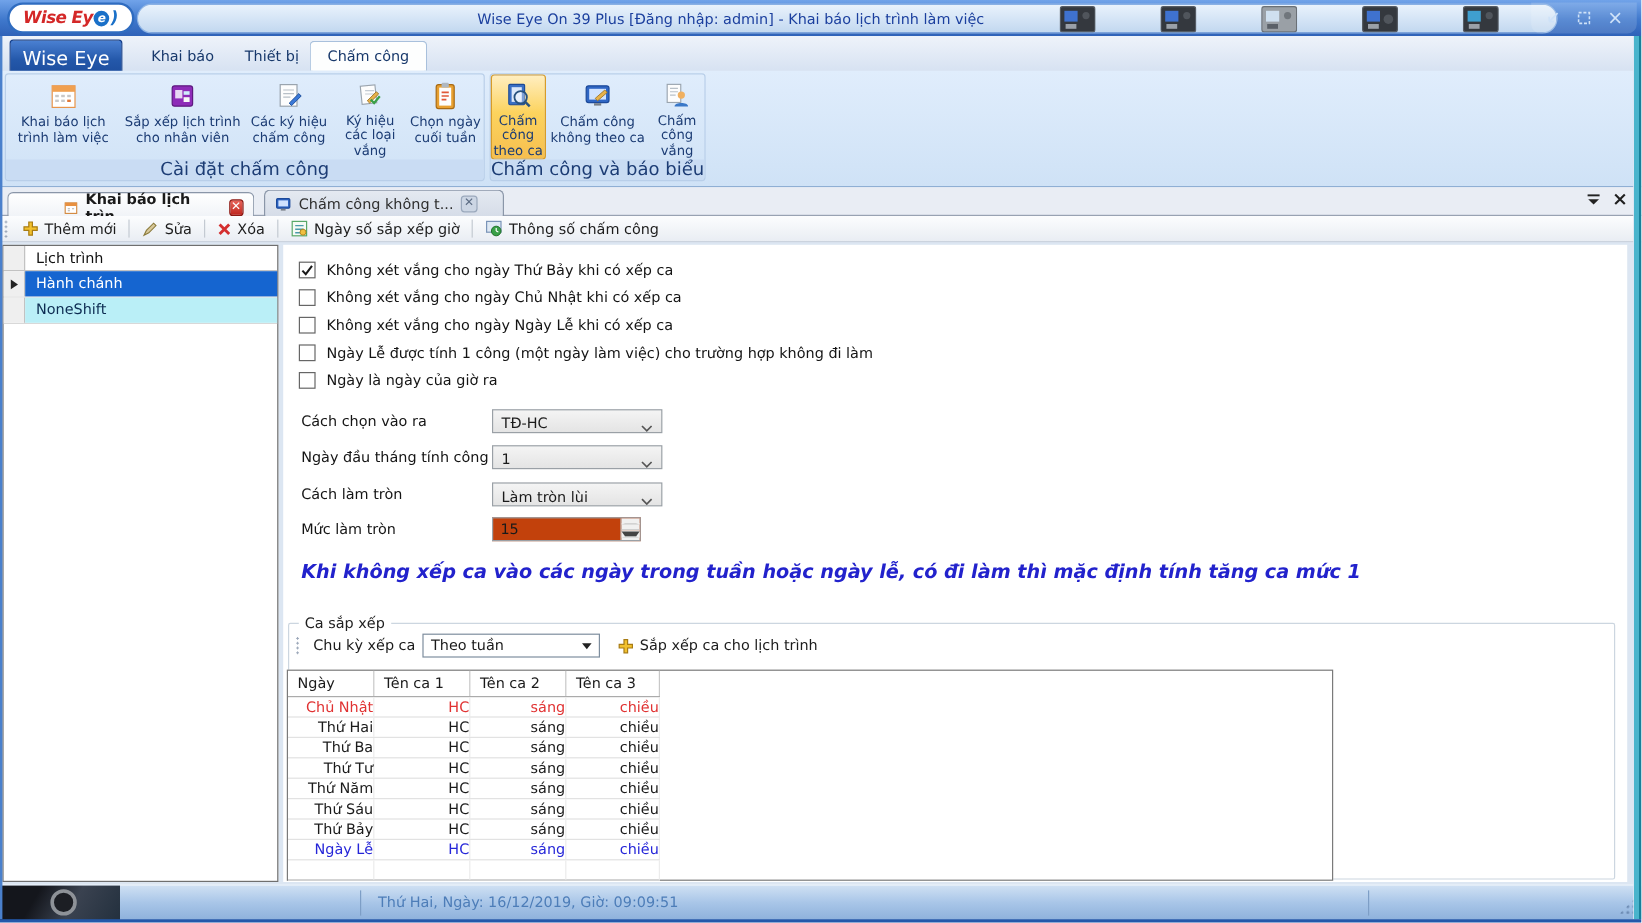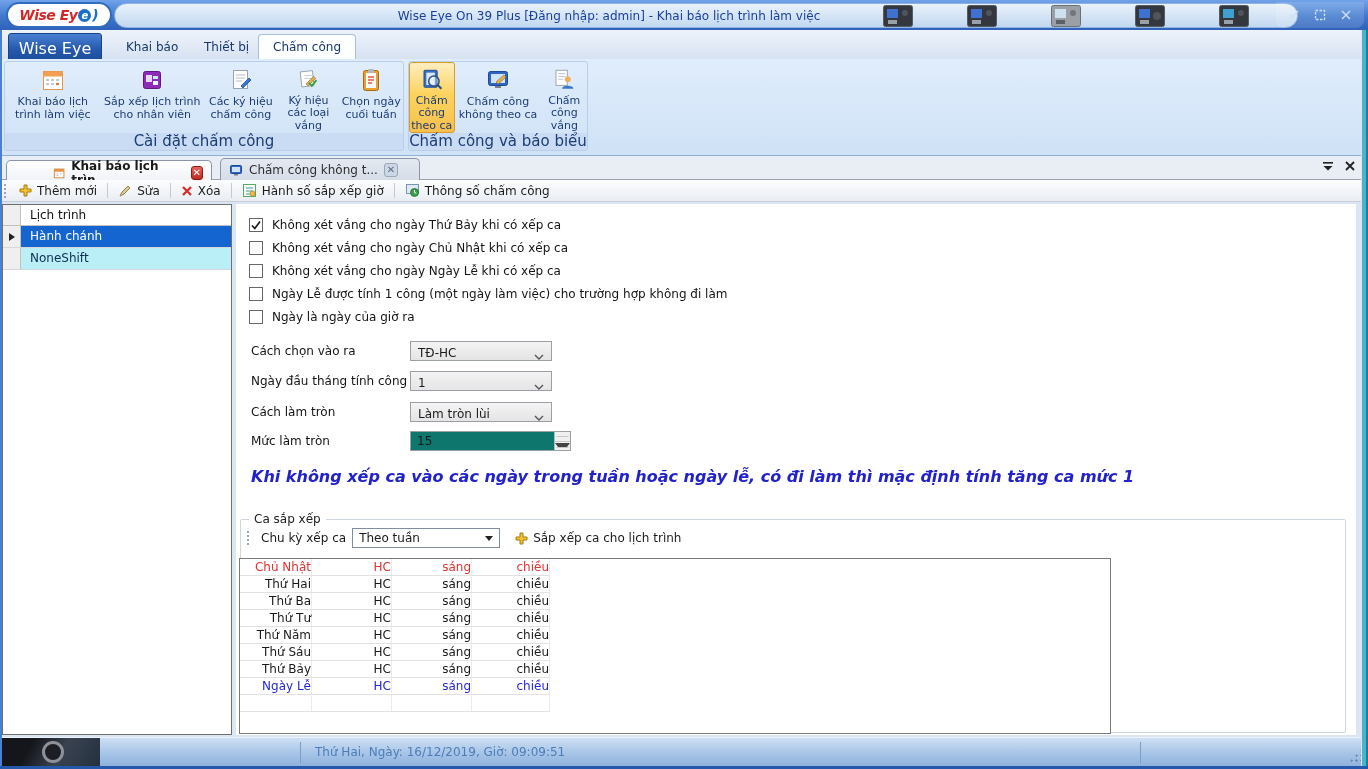--- a/index.html
+++ b/index.html
@@ -90,21 +90,21 @@
   .right-panel { position:absolute; left:236px; top:2px; width:1120px; height:531px; background:#fff; }
 
   .ckrow { position:absolute; left:13px; display:flex; align-items:center; gap:9px; height:16px; }
   .ckbox { width:14px; height:14px; background:#fff; border:1px solid #666; display:flex; align-items:center; justify-content:center; }
   .cklabel { color:#141414; }
 
   .formrow { position:absolute; left:15px; display:flex; align-items:center; height:20px; }
   .flabel { width:159px; color:#141414; }
   .select { width:142px; height:20px; background:linear-gradient(#f4f4f4,#e4e4e4); border:1px solid #9aa0a6;
     display:flex; align-items:flex-end; justify-content:space-between; padding:0 7px; }
-  .spin { width:161px; height:20px; background:#0f766e; border:1px solid #9aa0a6; display:flex; }
+  .spin { width:124px; height:20px; background:#c2410c; border:1px solid #9aa0a6; display:flex; }
   .spin .val { flex:1; padding-left:6px; line-height:19px; }
   .spin .btns { width:16px; border-left:1px solid #b8b8b8; display:flex; flex-direction:column; }
   .spin .btns div { flex:1; background:#f0f0f0; display:flex; align-items:center; justify-content:center; }
   .spin .btns div:first-child { border-bottom:1px solid #c8c8c8; }
   .tri-up { width:0; height:0; border-left:3.5px solid transparent; border-right:3.5px solid transparent; border-bottom:4px solid #444; }
   .tri-dn { width:0; height:0; border-left:3.5px solid transparent; border-right:3.5px solid transparent; border-top:4px solid #444; }
 
   .note { position:absolute; left:15px; color:#2222cc; font-weight:bold; font-style:italic; font-size:16px; }
 
   .groupbox { position:absolute; left:4px; top:315px; width:1106px; height:214px; border:1px solid #ccd6e0; border-radius:2px; }
@@ -361,21 +361,21 @@
         </svg>
       <span>Xóa</span>
     </div>
     <div class="tsep"></div>
     <div class="titem">
       <svg width="15" height="15" viewBox="0 0 15 15">
           <rect x="1.5" y="1.5" width="12" height="12" fill="#f4faf4" stroke="#58a868"></rect>
           <path d="M4 5 h7 M4 8 h7 M4 11 h4" stroke="#4a9aaa" stroke-width="1.2"></path>
           <circle cx="10.5" cy="10.5" r="2.5" fill="#f0c040" stroke="#a87c14" stroke-width="0.7"></circle>
         </svg>
-      <span>Hành số sắp xếp giờ</span>
+      <span>Ngày số sắp xếp giờ</span>
     </div>
     <div class="tsep"></div>
     <div class="titem">
       <svg width="15" height="15" viewBox="0 0 15 15">
           <rect x="1.5" y="1.5" width="12" height="9" fill="#dfe9f4" stroke="#7a94b8"></rect>
           <circle cx="9.5" cy="9.5" r="4" fill="#39a048" stroke="#1e7028" stroke-width="0.8"></circle>
           <path d="M9.5,9.5 L9.5,7 M9.5,9.5 L11.3,10.3" stroke="#fff" stroke-width="1"></path>
         </svg>
       <span>Thông số chấm công</span>
     </div>
@@ -482,20 +482,26 @@
           </div>
           <div class="titem" style="margin-left:8px;">
             <svg width="13" height="13" viewBox="0 0 13 13">
                 <path d="M5,1 h3 v4 h4 v3 h-4 v4 h-3 v-4 h-4 v-3 h4 z" fill="#f2c12e" stroke="#a87c14"></path>
               </svg>
             <span>Sắp xếp ca cho lịch trình</span>
           </div>
         </div>
 
         <div class="grid">
+          <div class="g-header">
+            <div class="g-hcell w1">Ngày</div>
+            <div class="g-hcell w2">Tên ca 1</div>
+            <div class="g-hcell w3">Tên ca 2</div>
+            <div class="g-hcell w4">Tên ca 3</div>
+          </div>
           <div class="g-row t-red">
             <div class="g-cell w1">Chủ Nhật</div>
             <div class="g-cell w2">HC</div>
             <div class="g-cell w3">sáng</div>
             <div class="g-cell w4">chiều</div>
           </div>
           <div class="g-row">
             <div class="g-cell w1">Thứ Hai</div>
             <div class="g-cell w2">HC</div>
             <div class="g-cell w3">sáng</div>

